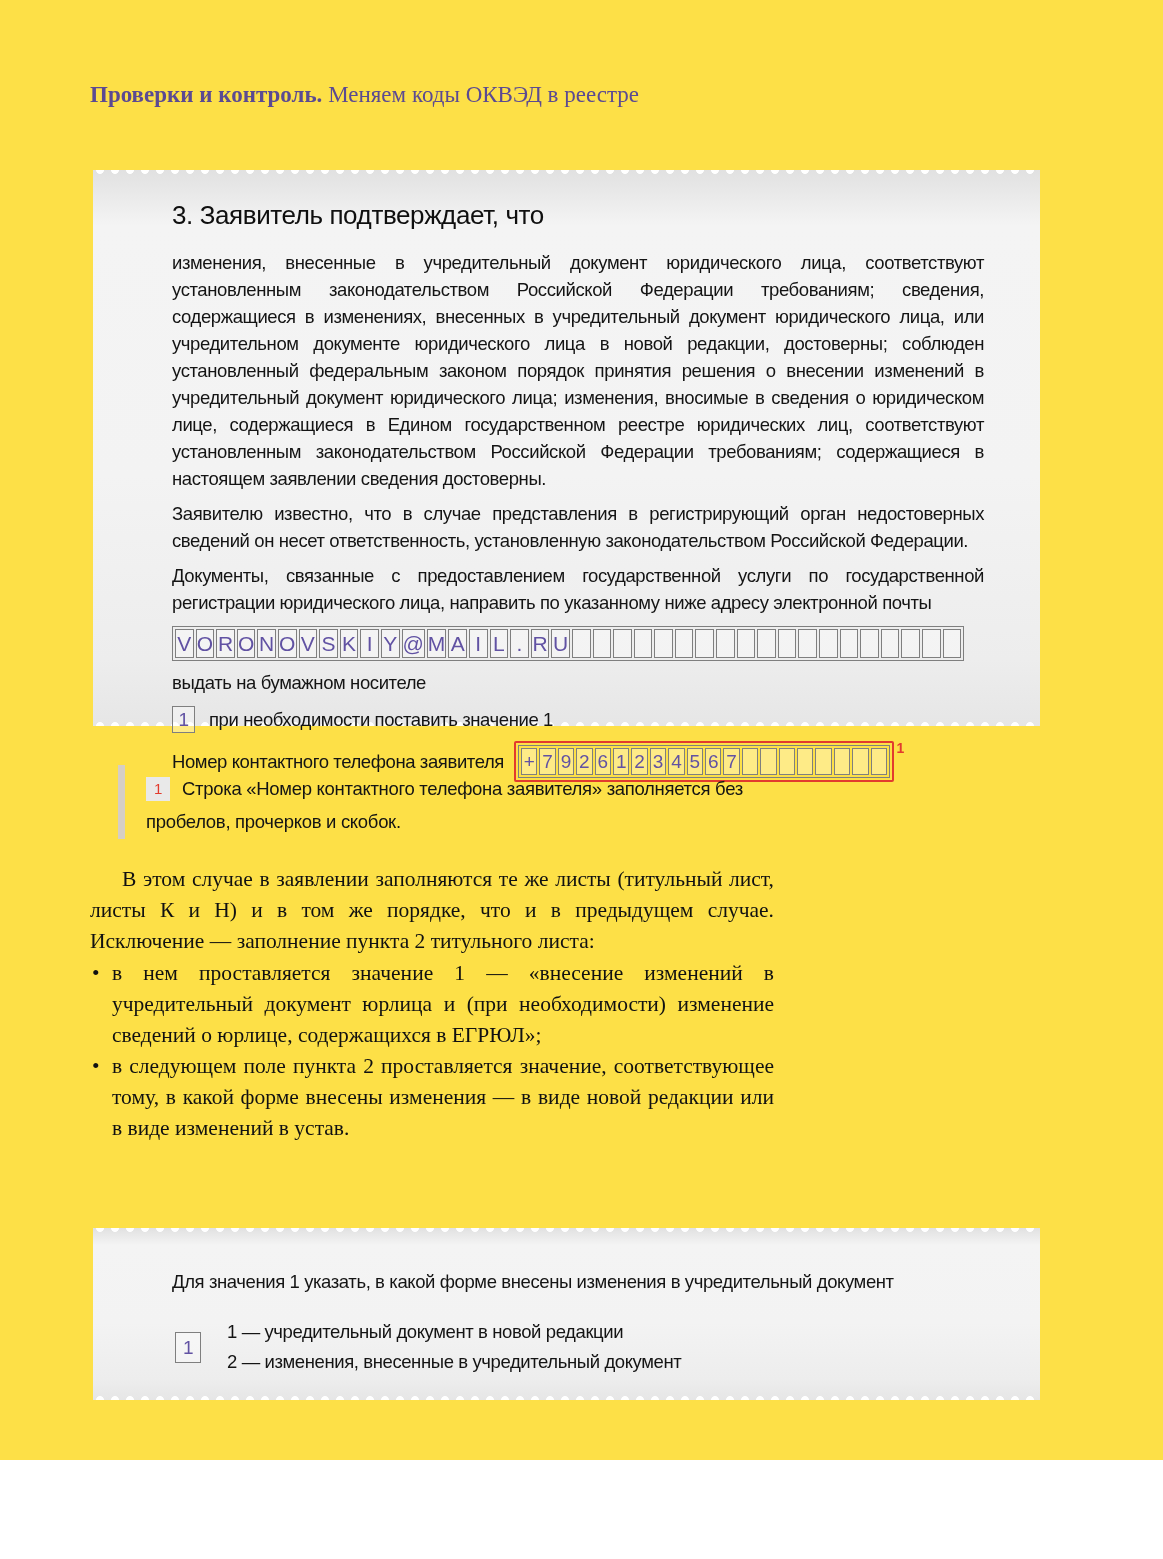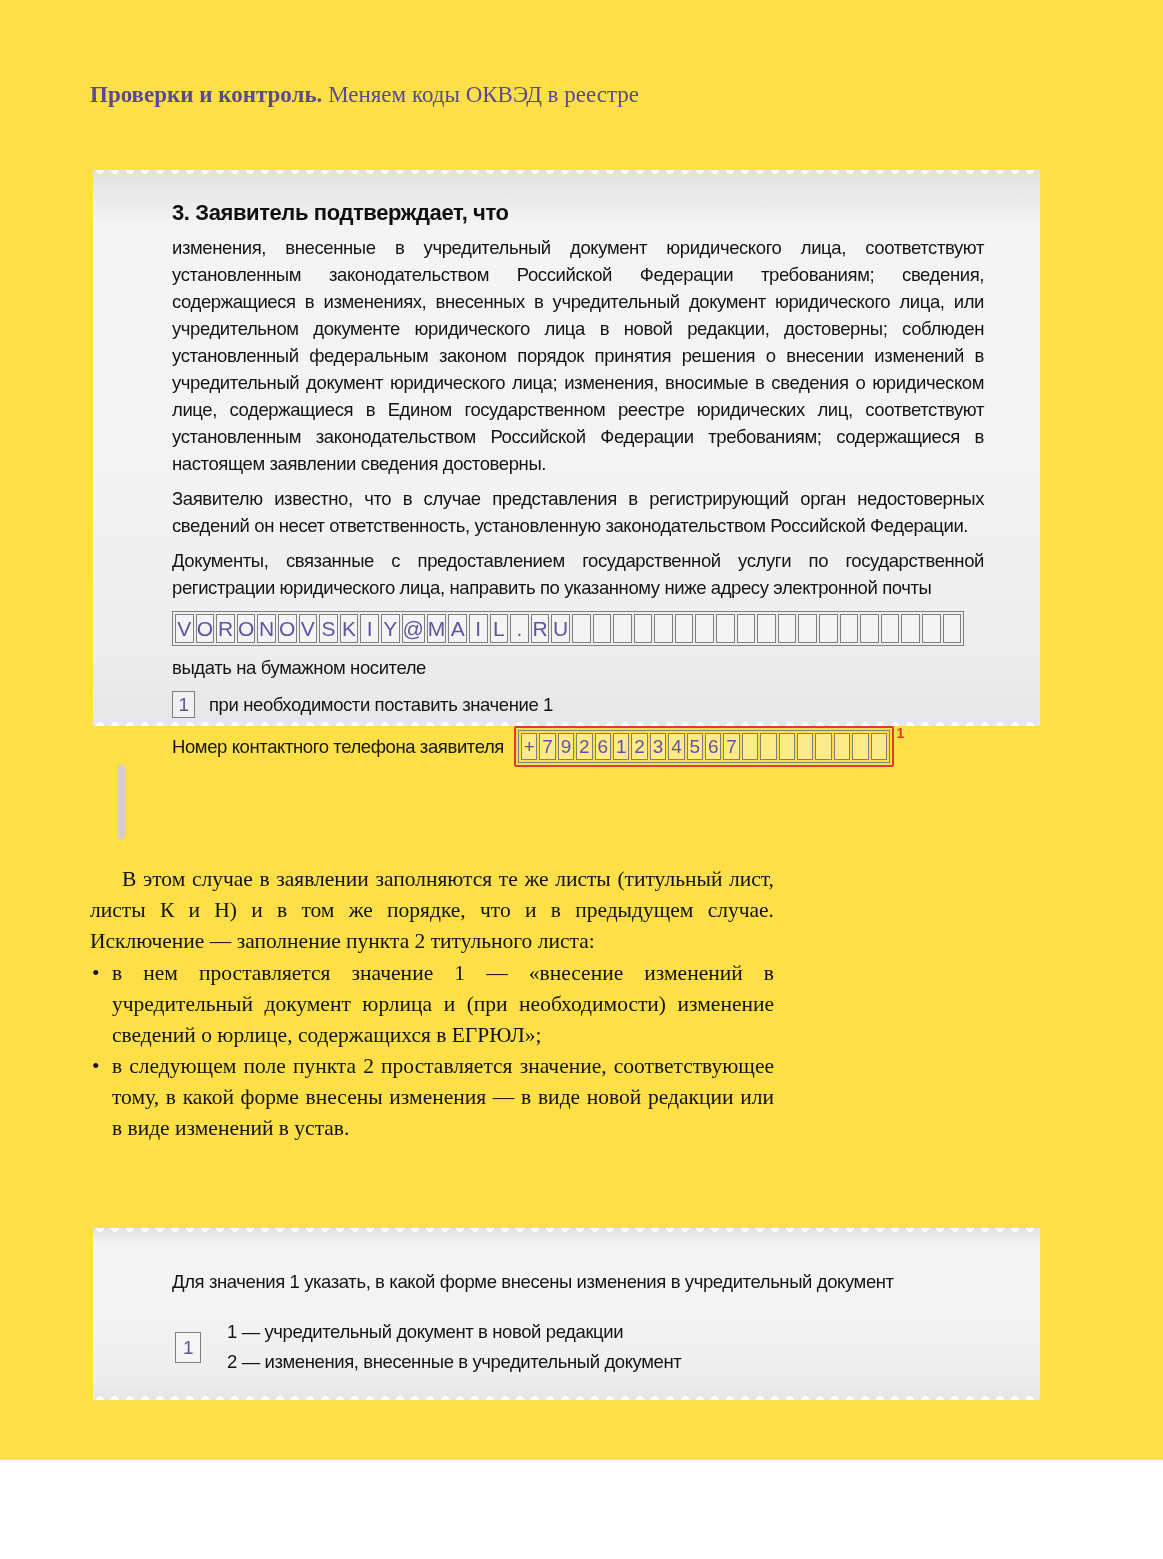--- a/index.html
+++ b/index.html
@@ -36,22 +36,22 @@
   .box2 { top:1228px; height:172px; }
   .box2-inner { position:absolute; left:79px; right:56px; top:40px; }
 
   .formtext {
     font-family:"Liberation Sans", sans-serif;
     font-size:18.5px; letter-spacing:-0.4px;
     line-height:27px; color:#141414;
   }
   .formtext.just { text-align:justify; }
   .form-heading {
-    font-weight:bold; font-size:22px; letter-spacing:-0.4px;
-    margin-bottom:8px; color:#0f0f0f;
+    font-weight:normal; font-size:26px; letter-spacing:-0.4px;
+    margin-bottom:18px; color:#0f0f0f;
   }
   .gap8 { margin-top:8px; }
 
   
   .cellrow {
     display:flex; gap:2px;
     border:1px solid #7f7f7f; padding:2px;
     background:transparent;
   }
   .cellrow .cell {
@@ -228,20 +228,23 @@
             </span>
           <span class="phone-sup">1</span>
         </span>
       </div>
     </div>
   </div>
 
   <div class="comment">
     <div class="bar"></div>
     <div class="body">
+      <div class="comment-note formtext">
+        <span class="note-badge">1</span><span>Строка «Номер контактного телефона заявителя» заполняется без пробелов, прочерков и скобок.</span>
+      </div>
     </div>
   </div>
 
   <div class="bodycopy">
     <p class="ind">В этом случае в заявлении заполняются те же листы (титульный лист, листы К и Н) и в том же порядке, что и в предыдущем случае. Исключение — заполнение пункта 2 титульного листа:</p>
     <ul>
       <li>
         <span class="marker">•</span>
         <span>в нем проставляется значение 1 — «внесение изменений в учредительный документ юрлица и (при необходимости) изменение сведений о юрлице, содержащихся в ЕГРЮЛ»;</span>
       </li>

